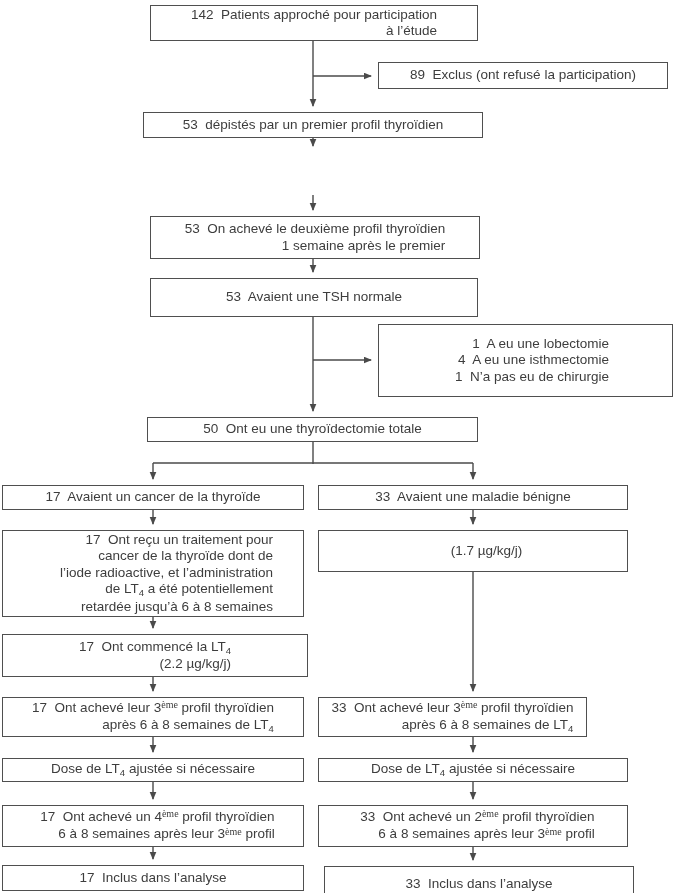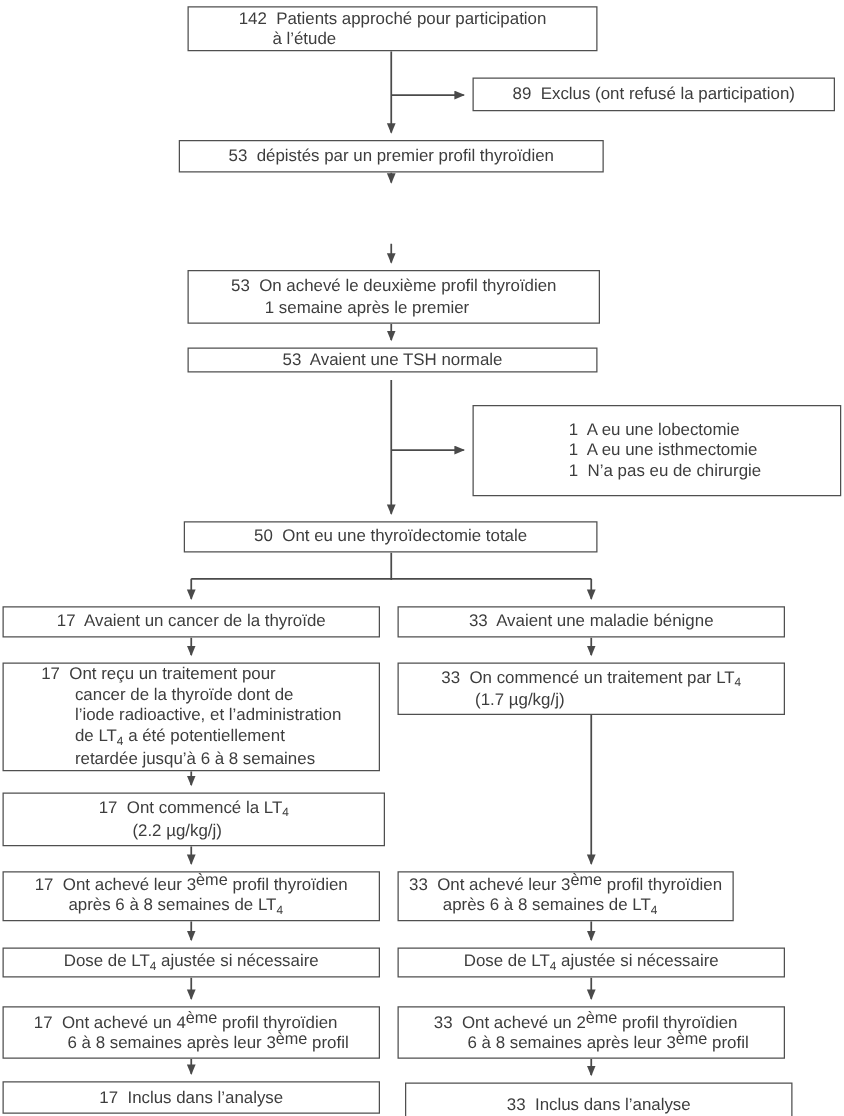--- a/index.html
+++ b/index.html
@@ -9,26 +9,26 @@
     overflow:hidden;
   }
   svg.connectors { position:absolute; left:0; top:0; pointer-events:none; }
   .cn { stroke:var(--line,#4a4a4a); stroke-width:1.4; fill:none; }
   .ah { fill:var(--line,#2e2e2e); }
   .box {
     position:absolute; box-sizing:border-box; background:#fff;
     border:1.5px solid var(--border,#4f4f4f);
     display:flex; align-items:center; justify-content:center;
   }
-  .txt { color:var(--text,#3d3d3d); font-size:13.5px; line-height:16.5px; text-align:left; }
+  .txt { color:var(--text,#3d3d3d); font-size:13.5px; line-height:16.5px; text-align:right; }
   .line { white-space:pre; }
   .ind1 { padding-left:27px; }
   .ind2 { padding-left:13px; }
   .sb { font-size:9.5px; position:relative; top:3px; }
-  .sp { font-size:13px; position:relative; top:-3.5px; }
+  .sp { font-size:10px; position:relative; top:-3.5px;font-family:Liberation Serif, serif; }
 </style>
 </head>
 <body>
 
 <div class="canvas" style="--line: #4a4a4a; --border: #4f4f4f; --text: #3d3d3d; --bg: #ffffff;">
 
   <svg class="connectors" width="675" height="893" viewBox="0 0 675 893">
     <defs>
       <marker id="ah" markerWidth="9" markerHeight="8" refX="7.5" refY="3.5" orient="auto" markerUnits="userSpaceOnUse">
         <path class="ah" d="M0,0 L8.5,3.5 L0,7 Z"></path>
@@ -77,29 +77,29 @@
       <div class="txt">
         <div class="line ind0"><span>53  dépistés par un premier profil thyroïdien</span></div>
       </div>
     </div>
   <div class="box" style="left:150px;top:216px;width:330px;height:43px">
       <div class="txt">
         <div class="line ind0"><span>53  On achevé le deuxième profil thyroïdien</span></div>
         <div class="line ind1"><span>1 semaine après le premier</span></div>
       </div>
     </div>
-  <div class="box" style="left:150px;top:278px;width:328px;height:20px">
+  <div class="box" style="left:150px;top:278px;width:328px;height:39px">
       <div class="txt">
         <div class="line ind0"><span>53  Avaient une TSH normale</span></div>
       </div>
     </div>
   <div class="box" style="left:378px;top:324px;width:295px;height:73px">
       <div class="txt">
         <div class="line ind2"><span>1  A eu une lobectomie</span></div>
-        <div class="line ind2"><span>1  A eu une isthmectomie</span></div>
+        <div class="line ind2"><span>4  A eu une isthmectomie</span></div>
         <div class="line ind2"><span>1  N’a pas eu de chirurgie</span></div>
       </div>
     </div>
   <div class="box" style="left:147px;top:417px;width:331px;height:25px">
       <div class="txt">
         <div class="line ind0"><span>50  Ont eu une thyroïdectomie totale</span></div>
       </div>
     </div>
 
   <div class="box" style="left:2px;top:485px;width:302px;height:25px">
@@ -145,21 +145,20 @@
       </div>
     </div>
 
   <div class="box" style="left:318px;top:485px;width:310px;height:25px">
       <div class="txt">
         <div class="line ind0"><span>33  Avaient une maladie bénigne</span></div>
       </div>
     </div>
   <div class="box" style="left:318px;top:530px;width:310px;height:42px">
       <div class="txt">
-        <div class="line ind0"><span>33  On commencé un traitement par LT</span><span class="sb">4</span></div>
         <div class="line ind1"><span>(1.7 µg/kg/j)</span></div>
       </div>
     </div>
   <div class="box" style="left:318px;top:697px;width:269px;height:40px">
       <div class="txt">
         <div class="line ind0"><span>33  Ont achevé leur 3</span><span class="sp">ème</span><span> profil thyroïdien</span></div>
         <div class="line ind1"><span>après 6 à 8 semaines de LT</span><span class="sb">4</span></div>
       </div>
     </div>
   <div class="box" style="left:318px;top:758px;width:310px;height:24px">

